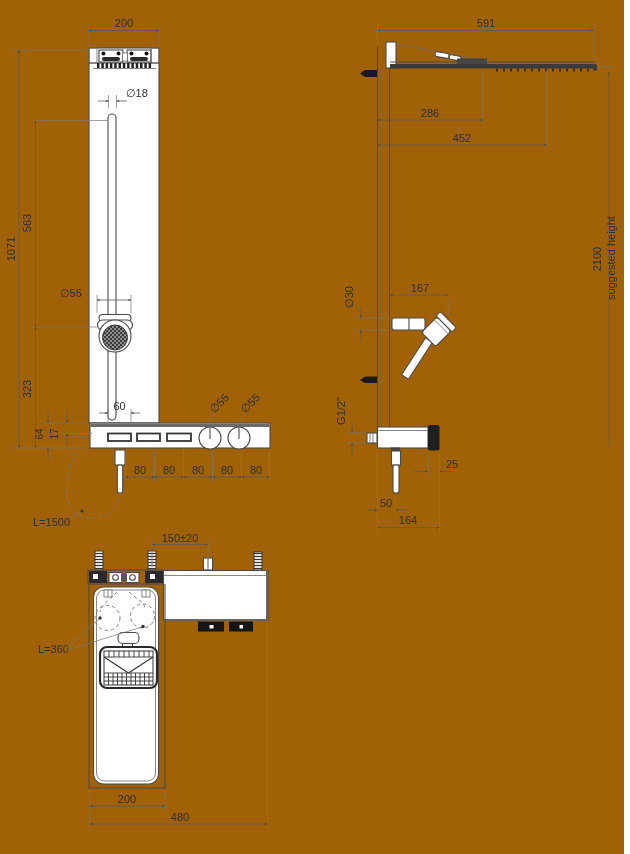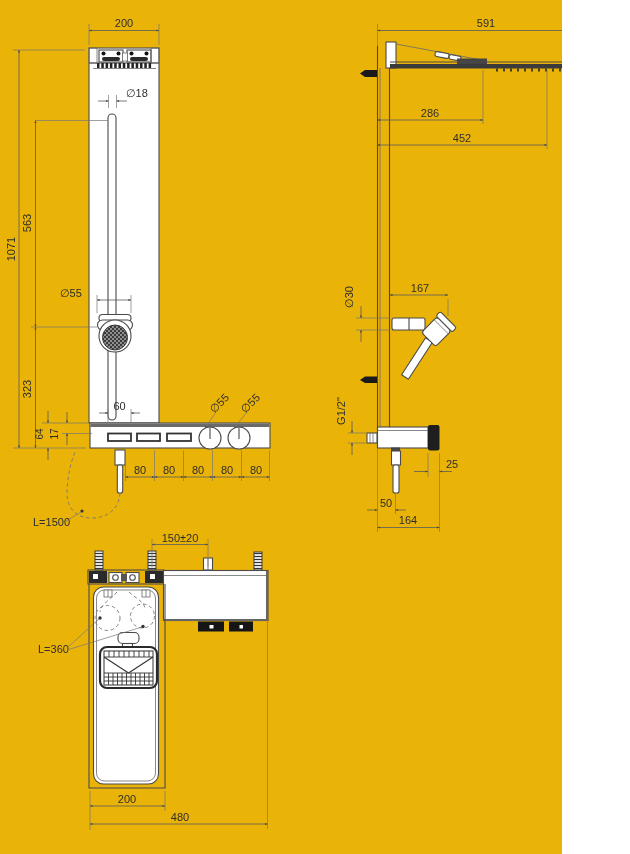--- a/index.html
+++ b/index.html
@@ -1,16 +1,16 @@
 <!DOCTYPE html>
 <html><head>
 <meta charset="utf-8">
 <style>
   html,body{margin:0;padding:0;background:#fff;}
-  .stage{position:relative;width:562px;height:854px;background:#eab308;overflow:hidden;
+  .stage{position:relative;width:624px;height:854px;background:#a16207;overflow:hidden;
          font-family:"Liberation Sans",sans-serif;}
   svg{display:block;}
   .ln{stroke:#4a4a4a;stroke-width:1.1;fill:none;}
   .lt{stroke:#6a6a6a;stroke-width:0.8;fill:none;}
   .thk{stroke:#333;stroke-width:1.8;fill:none;}
   .dim{stroke:#5a5a5a;stroke-width:0.8;fill:none;}
   .ext{stroke:#777;stroke-width:0.7;fill:none;}
   .dash{stroke:#777;stroke-width:0.9;fill:none;stroke-dasharray:3.5 2.8;}
   .dark{fill:#2b2b2b;stroke:none;}
   .wfill{fill:#fff;}

